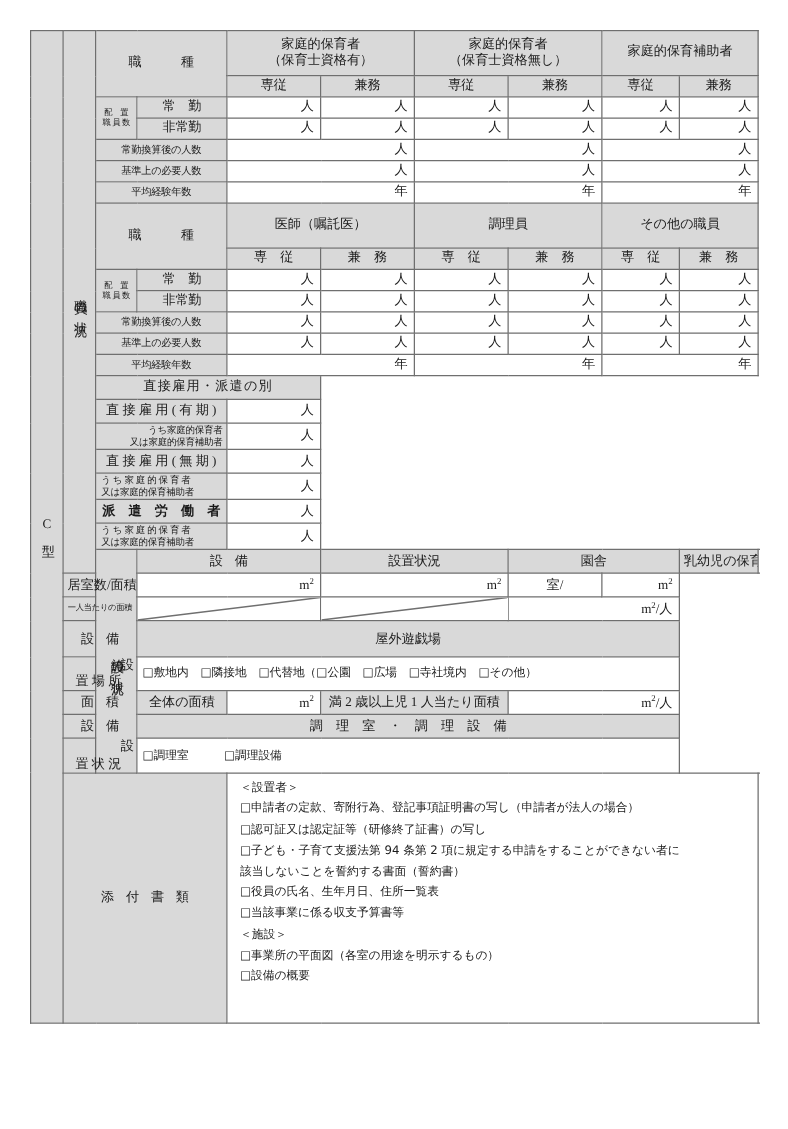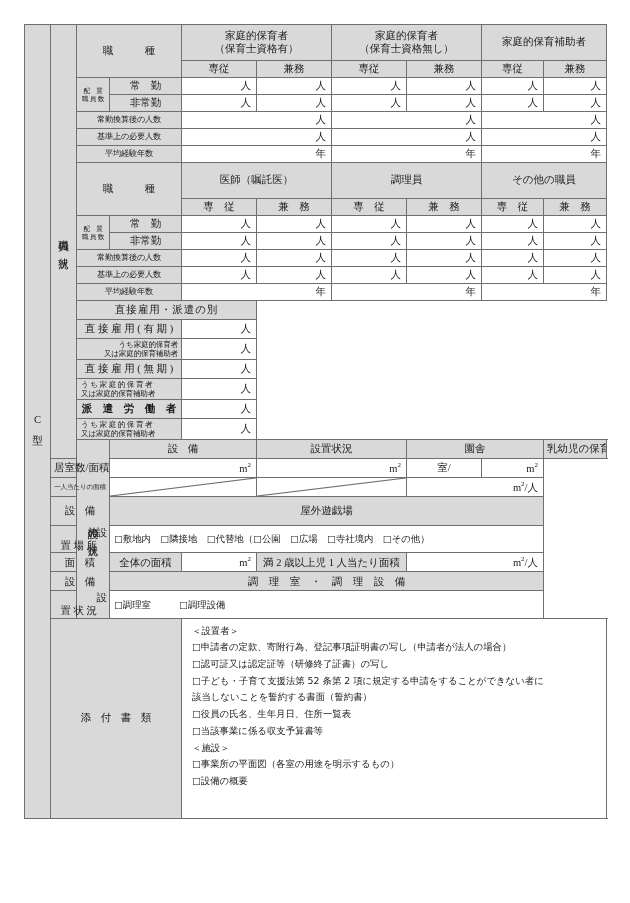--- a/index.html
+++ b/index.html
@@ -279,21 +279,21 @@
         <tr>
           <td class="hd ctr" colspan="2" style="height:19px;"><span class="spread3">設置状況</span></td>
           <td class="blank lt cb" colspan="6" style="height:19px;"><span class="nowrap">□調理室　　　□調理設備</span></td>
         </tr>
         <tr>
           <td class="hd ctr" colspan="3" style="height:200px;vertical-align:middle;"><span class="spread2">添付書類</span></td>
           <td class="blank attach-body cb" colspan="7" style="height:200px;">
             <div>＜設置者＞</div>
             <div>□申請者の定款、寄附行為、登記事項証明書の写し（申請者が法人の場合）</div>
             <div>□認可証又は認定証等（研修終了証書）の写し</div>
-            <div>□子ども・子育て支援法第 52 条第 2 項に規定する申請をすることができない者に</div>
+            <div>□子ども・子育て支援法第 94 条第 2 項に規定する申請をすることができない者に</div>
             <div>該当しないことを誓約する書面（誓約書）</div>
             <div>□役員の氏名、生年月日、住所一覧表</div>
             <div>□当該事業に係る収支予算書等</div>
             <div>＜施設＞</div>
             <div>□事業所の平面図（各室の用途を明示するもの）</div>
             <div>□設備の概要</div>
           </td>
         </tr>
       </tbody>
   </table>

